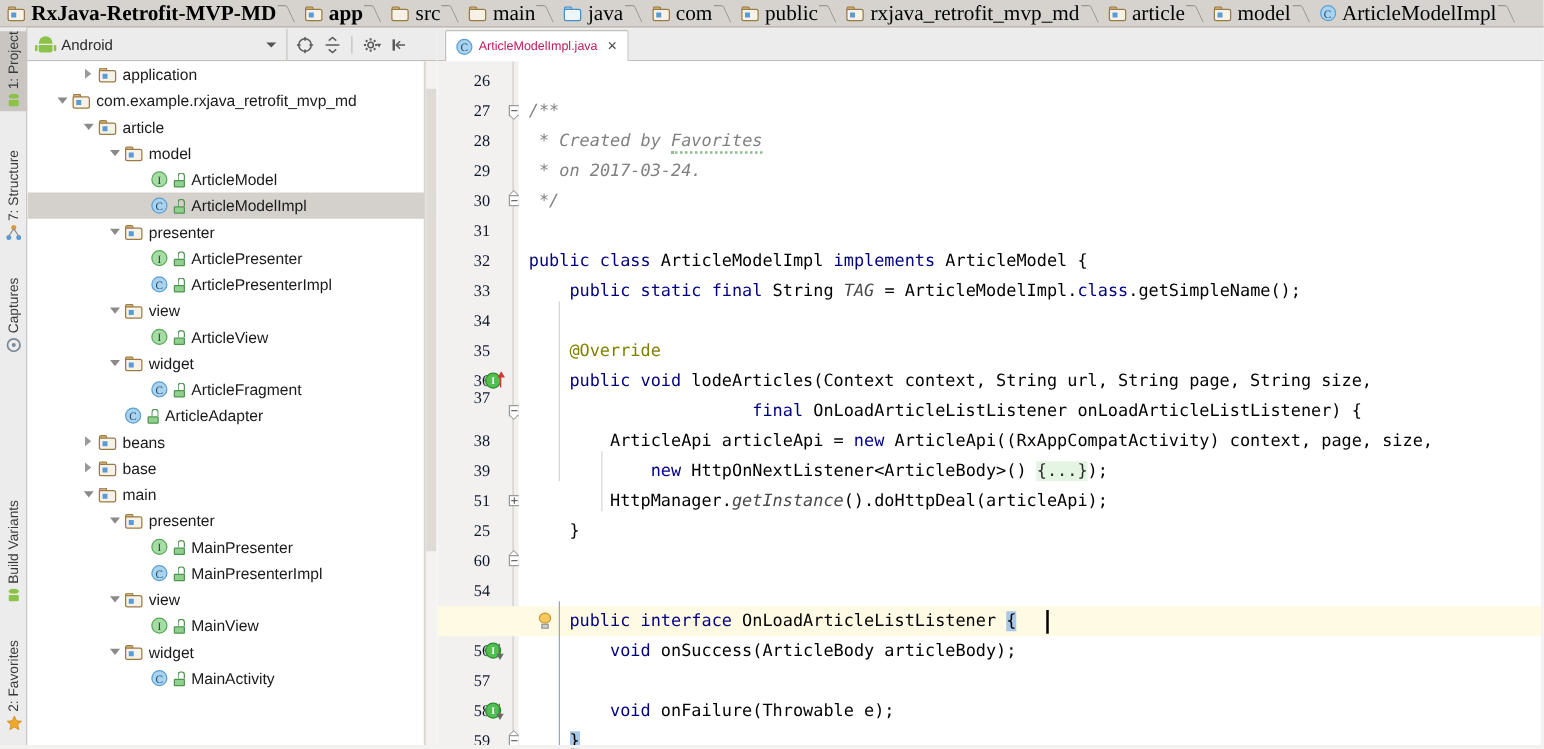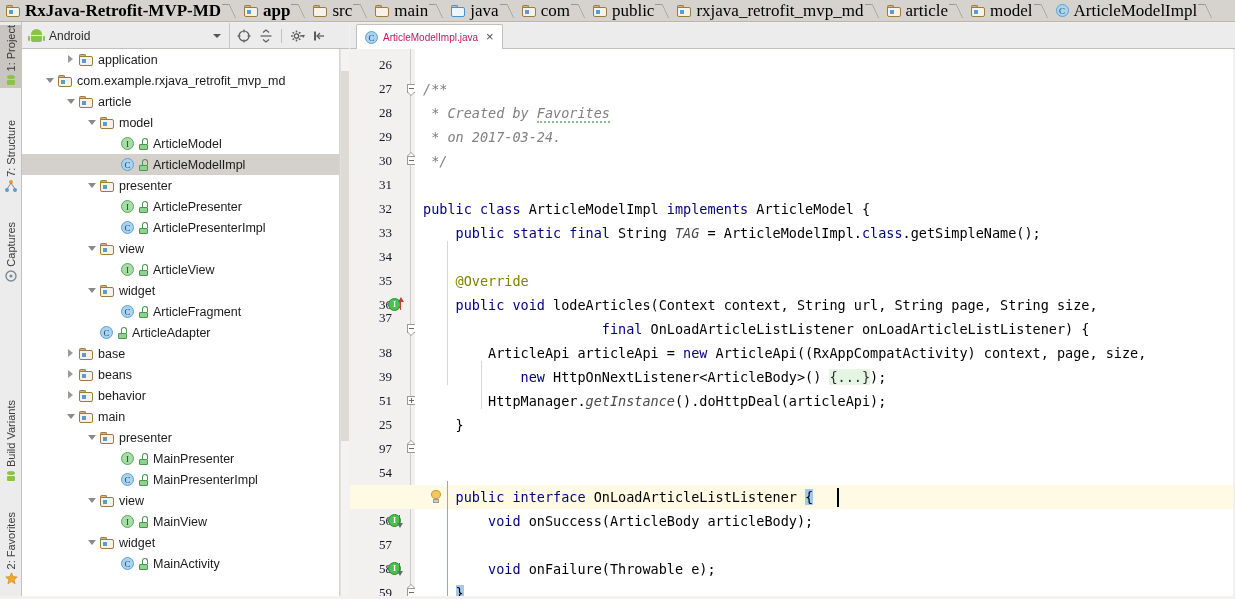--- a/index.html
+++ b/index.html
@@ -615,41 +615,31 @@
           <span>ArticleAdapter</span>
         </div>
         <div class="trow">
           <span style="display:inline-block;width:43px;flex:none"></span>
           <span class="twist closed"></span>
           <span class="ic ic-folder">
             <span class="f-tab"></span>
             <span class="f-body"></span>
             <span class="f-dot"></span>
           </span>
-          <span>base</span>
+          <span>beans</span>
         </div>
         <div class="trow">
           <span style="display:inline-block;width:43px;flex:none"></span>
           <span class="twist closed"></span>
           <span class="ic ic-folder">
             <span class="f-tab"></span>
             <span class="f-body"></span>
             <span class="f-dot"></span>
           </span>
-          <span>beans</span>
-        </div>
-        <div class="trow">
-          <span style="display:inline-block;width:43px;flex:none"></span>
-          <span class="twist closed"></span>
-          <span class="ic ic-folder">
-            <span class="f-tab"></span>
-            <span class="f-body"></span>
-            <span class="f-dot"></span>
-          </span>
-          <span>behavior</span>
+          <span>base</span>
         </div>
         <div class="trow">
           <span style="display:inline-block;width:43px;flex:none"></span>
           <span class="twist open"></span>
           <span class="ic ic-folder">
             <span class="f-tab"></span>
             <span class="f-body"></span>
             <span class="f-dot"></span>
           </span>
           <span>main</span>
@@ -751,21 +741,21 @@
           <div class="lnum" style="top: 148px; left: 8px;">32</div>
           <div class="lnum" style="top: 172px; left: 8px;">33</div>
           <div class="lnum" style="top: 196px; left: 8px;">34</div>
           <div class="lnum" style="top: 220px; left: 8px;">35</div>
           <div class="lnum" style="top: 244px; left: 8px;">36</div>
           <div class="lnum" style="top: 257px; left: 8px;">37</div>
           <div class="lnum" style="top: 292px; left: 8px;">38</div>
           <div class="lnum" style="top: 316px; left: 8px;">39</div>
           <div class="lnum" style="top: 340px; left: 8px;">51</div>
           <div class="lnum" style="top: 364px; left: 8px;">25</div>
-          <div class="lnum" style="top: 388px; left: 8px;">97</div>
+          <div class="lnum" style="top: 388px; left: 8px;">60</div>
           <div class="lnum" style="top: 412px; left: 8px;">54</div>
           <div class="lnum" style="top: 436px; left: 8px; background: rgb(255, 250, 227);">55</div>
           <div class="lnum" style="top: 460px; left: 8px;">56</div>
           <div class="lnum" style="top: 484px; left: 8px;">57</div>
           <div class="lnum" style="top: 508px; left: 8px;">58</div>
           <div class="lnum" style="top: 532px; left: 8px;">59</div>
           <div class="gic" style="top: 249px; left: 38px;">
             <span class="circ">I</span>
             <span class="arr-up"></span>
           </div>

